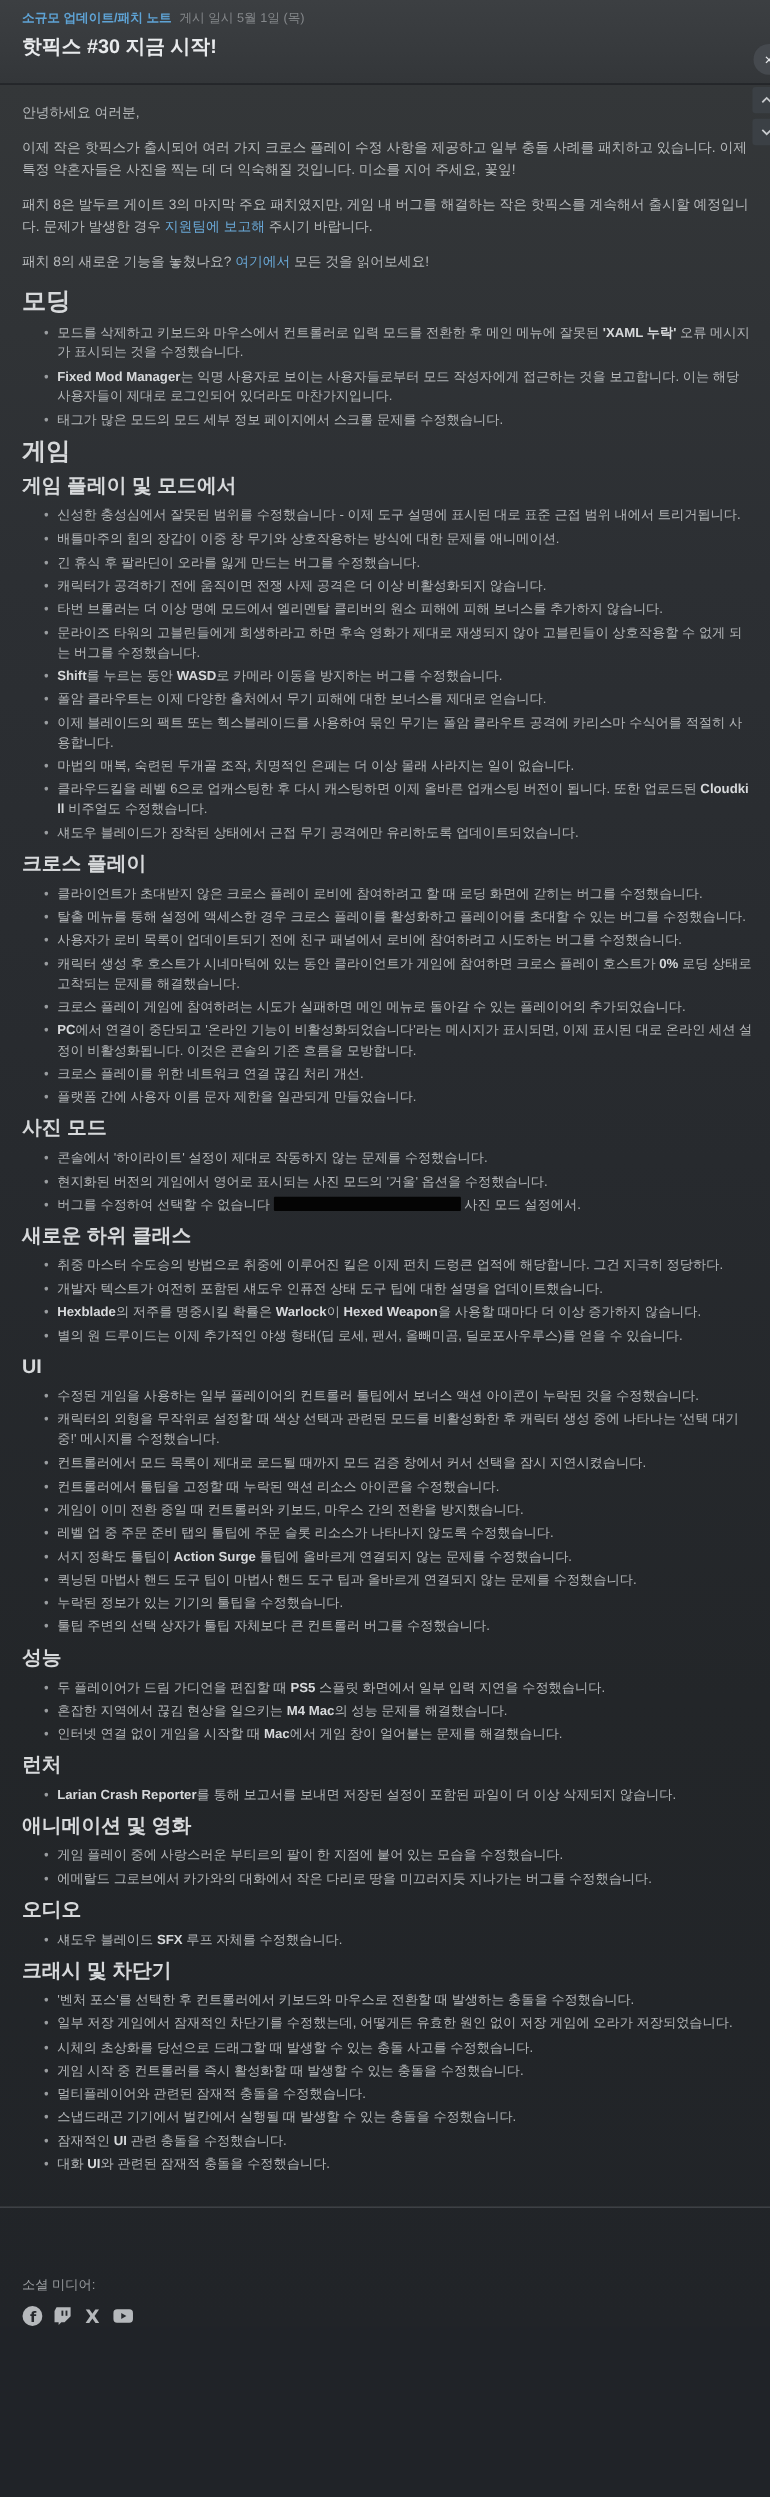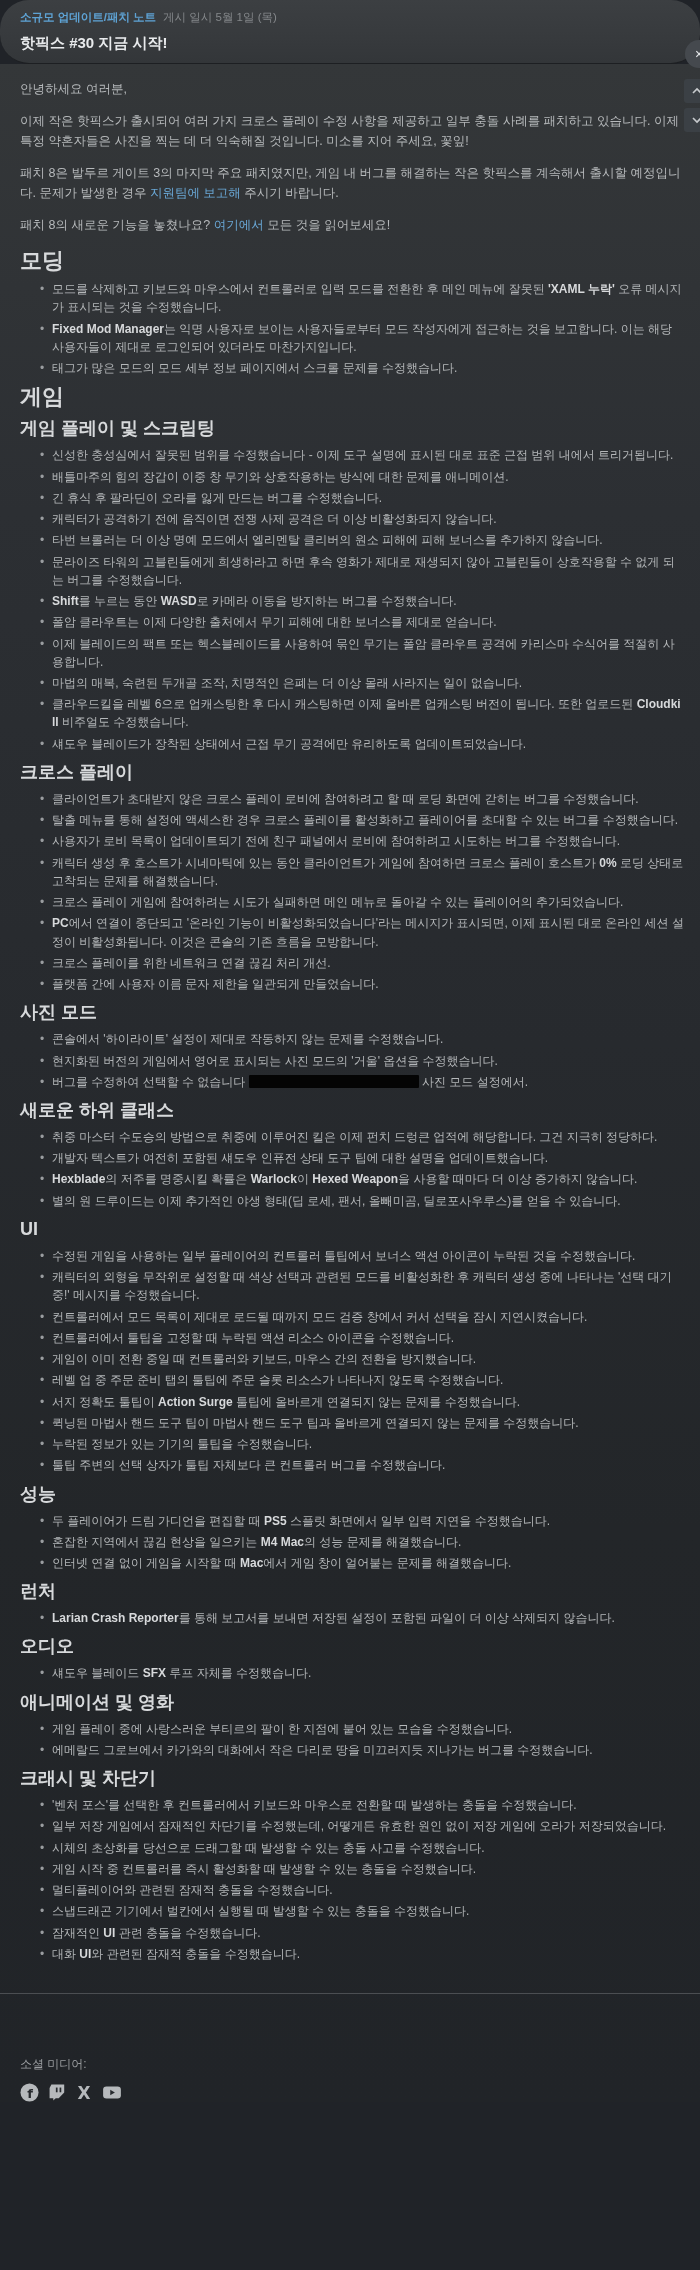--- a/index.html
+++ b/index.html
@@ -1,25 +1,25 @@
 <!DOCTYPE html>
 <html><head>
 <meta charset="utf-8">
 <style>
   html,body{margin:0;padding:0;background:#141619;}
   body{font-family:"Liberation Sans","DejaVu Sans",sans-serif;}
   .page{position:relative;width:700px;min-height:2270px;margin:0;overflow:hidden;
         background:#202328;color:#b7babc;}
   
   .post-header{background:linear-gradient(180deg,#3c3f42 0%,#373a3d 60%,#333639 100%);
-    border-bottom:1px solid #1d1f22;padding:9px 20px 7px 20px;border-radius:29px;}
+    border-bottom:1px solid #1d1f22;padding:9px 20px 20px 20px;}
   .meta-row{font-size:11.5px;line-height:16px;}
   .breadcrumb-link{color:#5ea3d5;font-weight:bold;text-decoration:none;cursor:pointer;}
   .posted{color:#85888b;margin-left:7px;}
-  .post-title{font-size:15px;font-weight:600;color:#e8eaec;margin:4px 0 0 0;line-height:27px;}
+  .post-title{font-size:18px;font-weight:600;color:#e8eaec;margin:4px 0 0 0;line-height:27px;}
   
   .post-body{padding:16px 16px 0 20px;
     background:linear-gradient(180deg,#343739 0%,#2c2f33 22%,#272a2e 48%,#232629 72%,#212428 100%);}
   .post-body p{font-size:12.5px;line-height:1.55;margin:0 0 13px 0;word-break:break-all;}
   .tlink{color:#6aa9d8;text-decoration:none;cursor:pointer;margin-top:22px;}
   b{color:#d7d9db;font-weight:bold;}
   .sec{margin-top:7px;}
   .sec.h2 + .sec.h3{margin-top:2px;}
   .sec .heading{color:#d7d9db;font-weight:bold;margin:0 0 6px 0;}
   .sec.h2 .heading{font-size:22px;line-height:26px;}
@@ -70,21 +70,21 @@
           <ul>
             <li>모드를 삭제하고 키보드와 마우스에서 컨트롤러로 입력 모드를 전환한 후 메인 메뉴에 잘못된 <b>'XAML 누락'</b> 오류 메시지가 표시되는 것을 수정했습니다.</li>
             <li><b>Fixed Mod Manager</b>는 익명 사용자로 보이는 사용자들로부터 모드 작성자에게 접근하는 것을 보고합니다. 이는 해당 사용자들이 제대로 로그인되어 있더라도 마찬가지입니다.</li>
             <li>태그가 많은 모드의 모드 세부 정보 페이지에서 스크롤 문제를 수정했습니다.</li>
           </ul>
         </section>
         <section class="sec h2">
           <div class="heading">게임</div>
         </section>
         <section class="sec h3">
-          <div class="heading">게임 플레이 및 스크립팅</div>
+          <div class="heading">게임 플레이 및 모드에서</div>
           <ul>
             <li>신성한 충성심에서 잘못된 범위를 수정했습니다 - 이제 도구 설명에 표시된 대로 표준 근접 범위 내에서 트리거됩니다.</li>
             <li>배틀마주의 힘의 장갑이 이중 창 무기와 상호작용하는 방식에 대한 문제를 애니메이션.</li>
             <li>긴 휴식 후 팔라딘이 오라를 잃게 만드는 버그를 수정했습니다.</li>
             <li>캐릭터가 공격하기 전에 움직이면 전쟁 사제 공격은 더 이상 비활성화되지 않습니다.</li>
             <li>타번 브롤러는 더 이상 명예 모드에서 엘리멘탈 클리버의 원소 피해에 피해 보너스를 추가하지 않습니다.</li>
             <li>문라이즈 타워의 고블린들에게 희생하라고 하면 후속 영화가 제대로 재생되지 않아 고블린들이 상호작용할 수 없게 되는 버그를 수정했습니다.</li>
             <li><b>Shift</b>를 누르는 동안 <b>WASD</b>로 카메라 이동을 방지하는 버그를 수정했습니다.</li>
             <li>폴암 클라우트는 이제 다양한 출처에서 무기 피해에 대한 보너스를 제대로 얻습니다.</li>
             <li>이제 블레이드의 팩트 또는 헥스블레이드를 사용하여 묶인 무기는 폴암 클라우트 공격에 카리스마 수식어를 적절히 사용합니다.</li>
@@ -146,30 +146,30 @@
             <li>인터넷 연결 없이 게임을 시작할 때 <b>Mac</b>에서 게임 창이 얼어붙는 문제를 해결했습니다.</li>
           </ul>
         </section>
         <section class="sec h3">
           <div class="heading">런처</div>
           <ul>
             <li><b>Larian Crash Reporter</b>를 통해 보고서를 보내면 저장된 설정이 포함된 파일이 더 이상 삭제되지 않습니다.</li>
           </ul>
         </section>
         <section class="sec h3">
-          <div class="heading">오디오</div>
-          <ul>
-            <li>섀도우 블레이드 <b>SFX</b> 루프 자체를 수정했습니다.</li>
-          </ul>
-        </section>
-        <section class="sec h3">
           <div class="heading">애니메이션 및 영화</div>
           <ul>
             <li>게임 플레이 중에 사랑스러운 부티르의 팔이 한 지점에 붙어 있는 모습을 수정했습니다.</li>
             <li>에메랄드 그로브에서 카가와의 대화에서 작은 다리로 땅을 미끄러지듯 지나가는 버그를 수정했습니다.</li>
+          </ul>
+        </section>
+        <section class="sec h3">
+          <div class="heading">오디오</div>
+          <ul>
+            <li>섀도우 블레이드 <b>SFX</b> 루프 자체를 수정했습니다.</li>
           </ul>
         </section>
         <section class="sec h3">
           <div class="heading">크래시 및 차단기</div>
           <ul>
             <li>'벤처 포스'를 선택한 후 컨트롤러에서 키보드와 마우스로 전환할 때 발생하는 충돌을 수정했습니다.</li>
             <li>일부 저장 게임에서 잠재적인 차단기를 수정했는데, 어떻게든 유효한 원인 없이 저장 게임에 오라가 저장되었습니다.</li>
             <li>시체의 초상화를 당선으로 드래그할 때 발생할 수 있는 충돌 사고를 수정했습니다.</li>
             <li>게임 시작 중 컨트롤러를 즉시 활성화할 때 발생할 수 있는 충돌을 수정했습니다.</li>
             <li>멀티플레이어와 관련된 잠재적 충돌을 수정했습니다.</li>

